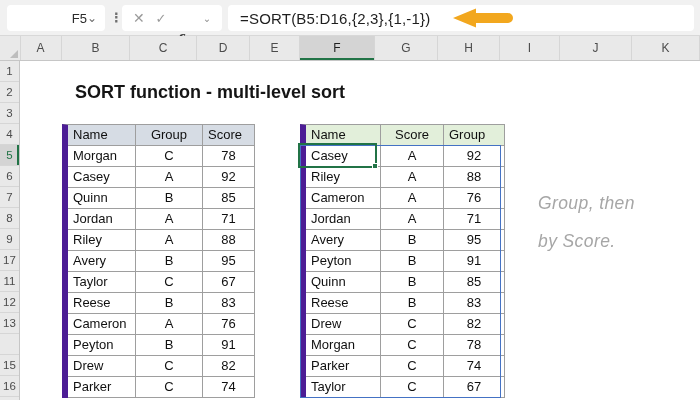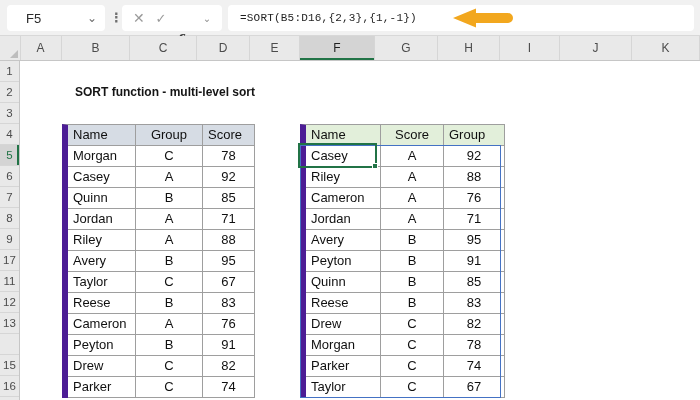--- a/index.html
+++ b/index.html
@@ -4,33 +4,33 @@
 <style>
   html,body { margin:0; padding:0; background:#fff; }
   .app { position:relative; width:700px; height:400px; overflow:hidden; background:#fff;
          font-family:"Liberation Sans","DejaVu Sans",sans-serif; }
 
   
   .fbar { position:absolute; left:0; top:0; width:700px; height:35px; background:#F1F1F1;
           border-bottom:1px solid #D8D8D8; }
   .name-box { position:absolute; left:7px; top:5px; width:98px; height:26px; background:#fff;
               border-radius:4px; display:flex; align-items:center; }
-  .name-box .val { flex:1; padding-left:19px; font-size:13px; color:#2b2b2b; }
+  .name-box .val { flex:1; padding-left:19px; font-size:13px; color:#2b2b2b;text-align:right; }
   .chev { color:#6e6e6e; font-size:12px; padding-right:8px; line-height:1; }
   .dots { position:absolute; left:110px; top:10px; color:#6f6f6f; font-size:13px; font-weight:bold; }
   .fxbox { position:absolute; left:122px; top:5px; width:100px; height:26px; background:#fff;
            border-radius:4px; display:flex; align-items:center; justify-content:space-evenly; }
   .fx-cancel { color:#9a9a9a; font-size:14px; }
   .fx-enter  { color:#9a9a9a; font-size:13px; }
   .fx-label  { font-family:"DejaVu Serif",serif; font-style:italic; font-weight:bold;
                font-size:14px; color:#3d3d3d;margin-top:44px; }
   .fx-chev   { color:#8f8f8f; font-size:10px; }
   .finput { position:absolute; left:228px; top:5px; width:466px; height:26px; background:#fff;
             border-radius:4px; display:flex; align-items:center; }
-  .finput .ftext { padding-left:12px; font-size:11px; color:#1e1e1e; letter-spacing:.2px;font-family:Liberation Mono, monospace; }
+  .finput .ftext { padding-left:12px; font-size:15px; color:#1e1e1e; letter-spacing:.2px; }
   .arrow-svg { position:absolute; left:451px; top:6px; }
 
   
   .colhdr { position:absolute; left:0; top:36px; width:700px; height:25px; background:#E9E9E9;
             border-bottom:1px solid #C6C6C6; box-sizing:border-box; }
   .corner { position:absolute; left:0; top:0; width:20px; height:24px; border-right:1px solid #D6D6D6; }
   .corner::after { content:""; position:absolute; right:2px; bottom:2px;
                    border-left:8px solid transparent; border-bottom:8px solid #BDBDBD; }
   .col-h { position:absolute; top:0; height:24px; line-height:24px; text-align:center;
            font-size:12px; color:#4c4c4c; border-right:1px solid #D6D6D6; box-sizing:border-box; }
@@ -38,21 +38,21 @@
 
   
   .rowhdr { position:absolute; left:0; top:61px; width:20px; height:339px; background:#E9E9E9;
             border-right:1px solid #C6C6C6; box-sizing:border-box; overflow:hidden; }
   .row-h { position:absolute; left:0; width:19px; height:21px; line-height:21px; text-align:center;
            font-size:11.5px; color:#4c4c4c; border-bottom:1px solid #D6D6D6; box-sizing:border-box; }
   .row-h.sel { background:#D4D4D4; }
 
   
   .title-cell { position:absolute; left:75px; top:82px; height:21px; line-height:21px;
-                font-size:12px; font-weight:bold; color:#151515; white-space:nowrap; }
+                font-size:18px; font-weight:bold; color:#151515; white-space:nowrap; }
   .xtable { position:absolute; display:grid; background:#fff;
             border-top:1px solid #9E9E9E; border-left:6px solid #4c1d95; }
   .xtable .cell { box-sizing:border-box; height:21px; line-height:20px; font-size:13px; color:#101010;
                   border-right:1px solid #9E9E9E; border-bottom:1px solid #9E9E9E;
                   padding:0 5px; white-space:nowrap; overflow:hidden; }
   .cell.ac { text-align:center; padding:0; }
   .cell.ar { text-align:center; }
   .cell.al { text-align:left; }
   .spill { position:absolute; left:300px; top:145px; width:201px; height:253px;
            box-sizing:border-box; pointer-events:none; }
@@ -206,15 +206,17 @@
       <div class="cell ar">74</div>
       <div class="cell al">Taylor</div>
       <div class="cell ac">C</div>
       <div class="cell ar">67</div>
     </div>
   <div class="spill" id="spillBorder" style="border: 1px solid rgb(68, 114, 196);"></div>
   <div class="active-cell" id="activeCell" style="border: 2px solid rgb(33, 115, 70);">
     <div class="fill-handle" id="fillHandle" style="background: rgb(33, 115, 70);"></div>
   </div>
   <div class="annotation" id="annotation">
+      <div class="line">Group, then</div>
+      <div class="line">by Score.</div>
     </div>
 
 </div>
 
 </body></html>

